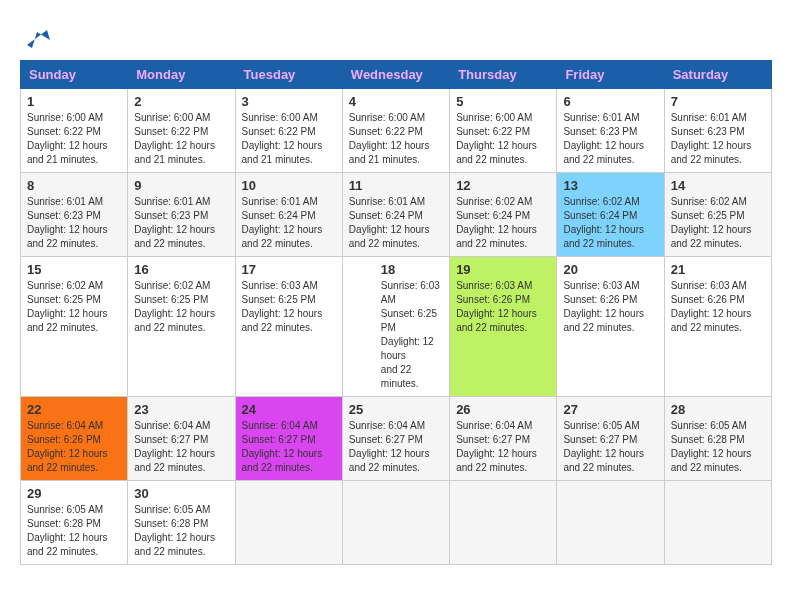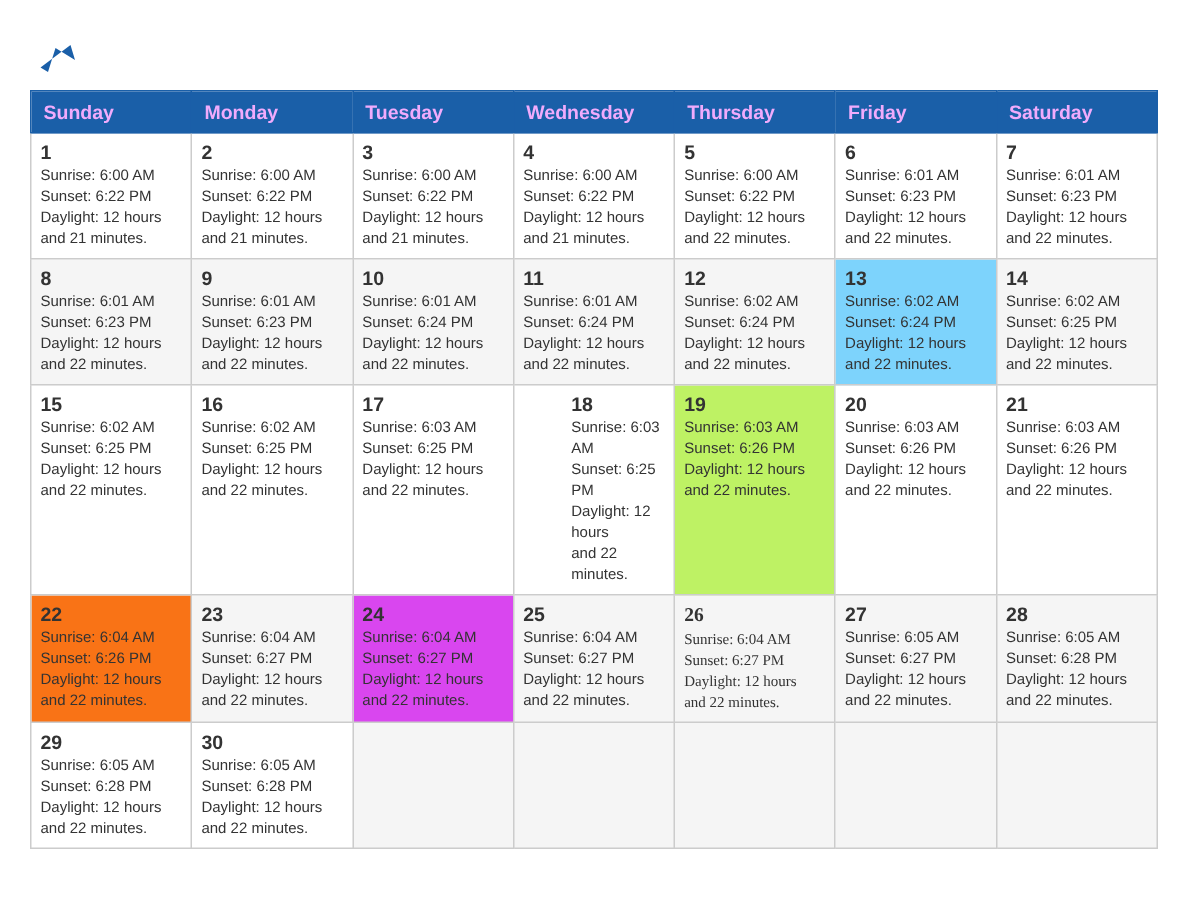--- a/index.html
+++ b/index.html
@@ -298,21 +298,21 @@
 Daylight: 12 hours
 and 22 minutes.</div>
         </td>
         <td style="background-color: rgb(245, 245, 245);">
           <span class="day-num">25</span>
           <div class="day-info" style="white-space: pre-line;">Sunrise: 6:04 AM
 Sunset: 6:27 PM
 Daylight: 12 hours
 and 22 minutes.</div>
         </td>
-        <td style="background-color: rgb(245, 245, 245); font-family: Liberation Serif, serif;">
+        <td style="background-color: rgb(245, 245, 245);">
           <span class="day-num">26</span>
           <div class="day-info" style="white-space: pre-line;">Sunrise: 6:04 AM
 Sunset: 6:27 PM
 Daylight: 12 hours
 and 22 minutes.</div>
         </td>
         <td style="background-color: rgb(245, 245, 245);">
           <span class="day-num">27</span>
           <div class="day-info" style="white-space: pre-line;">Sunrise: 6:05 AM
 Sunset: 6:27 PM

